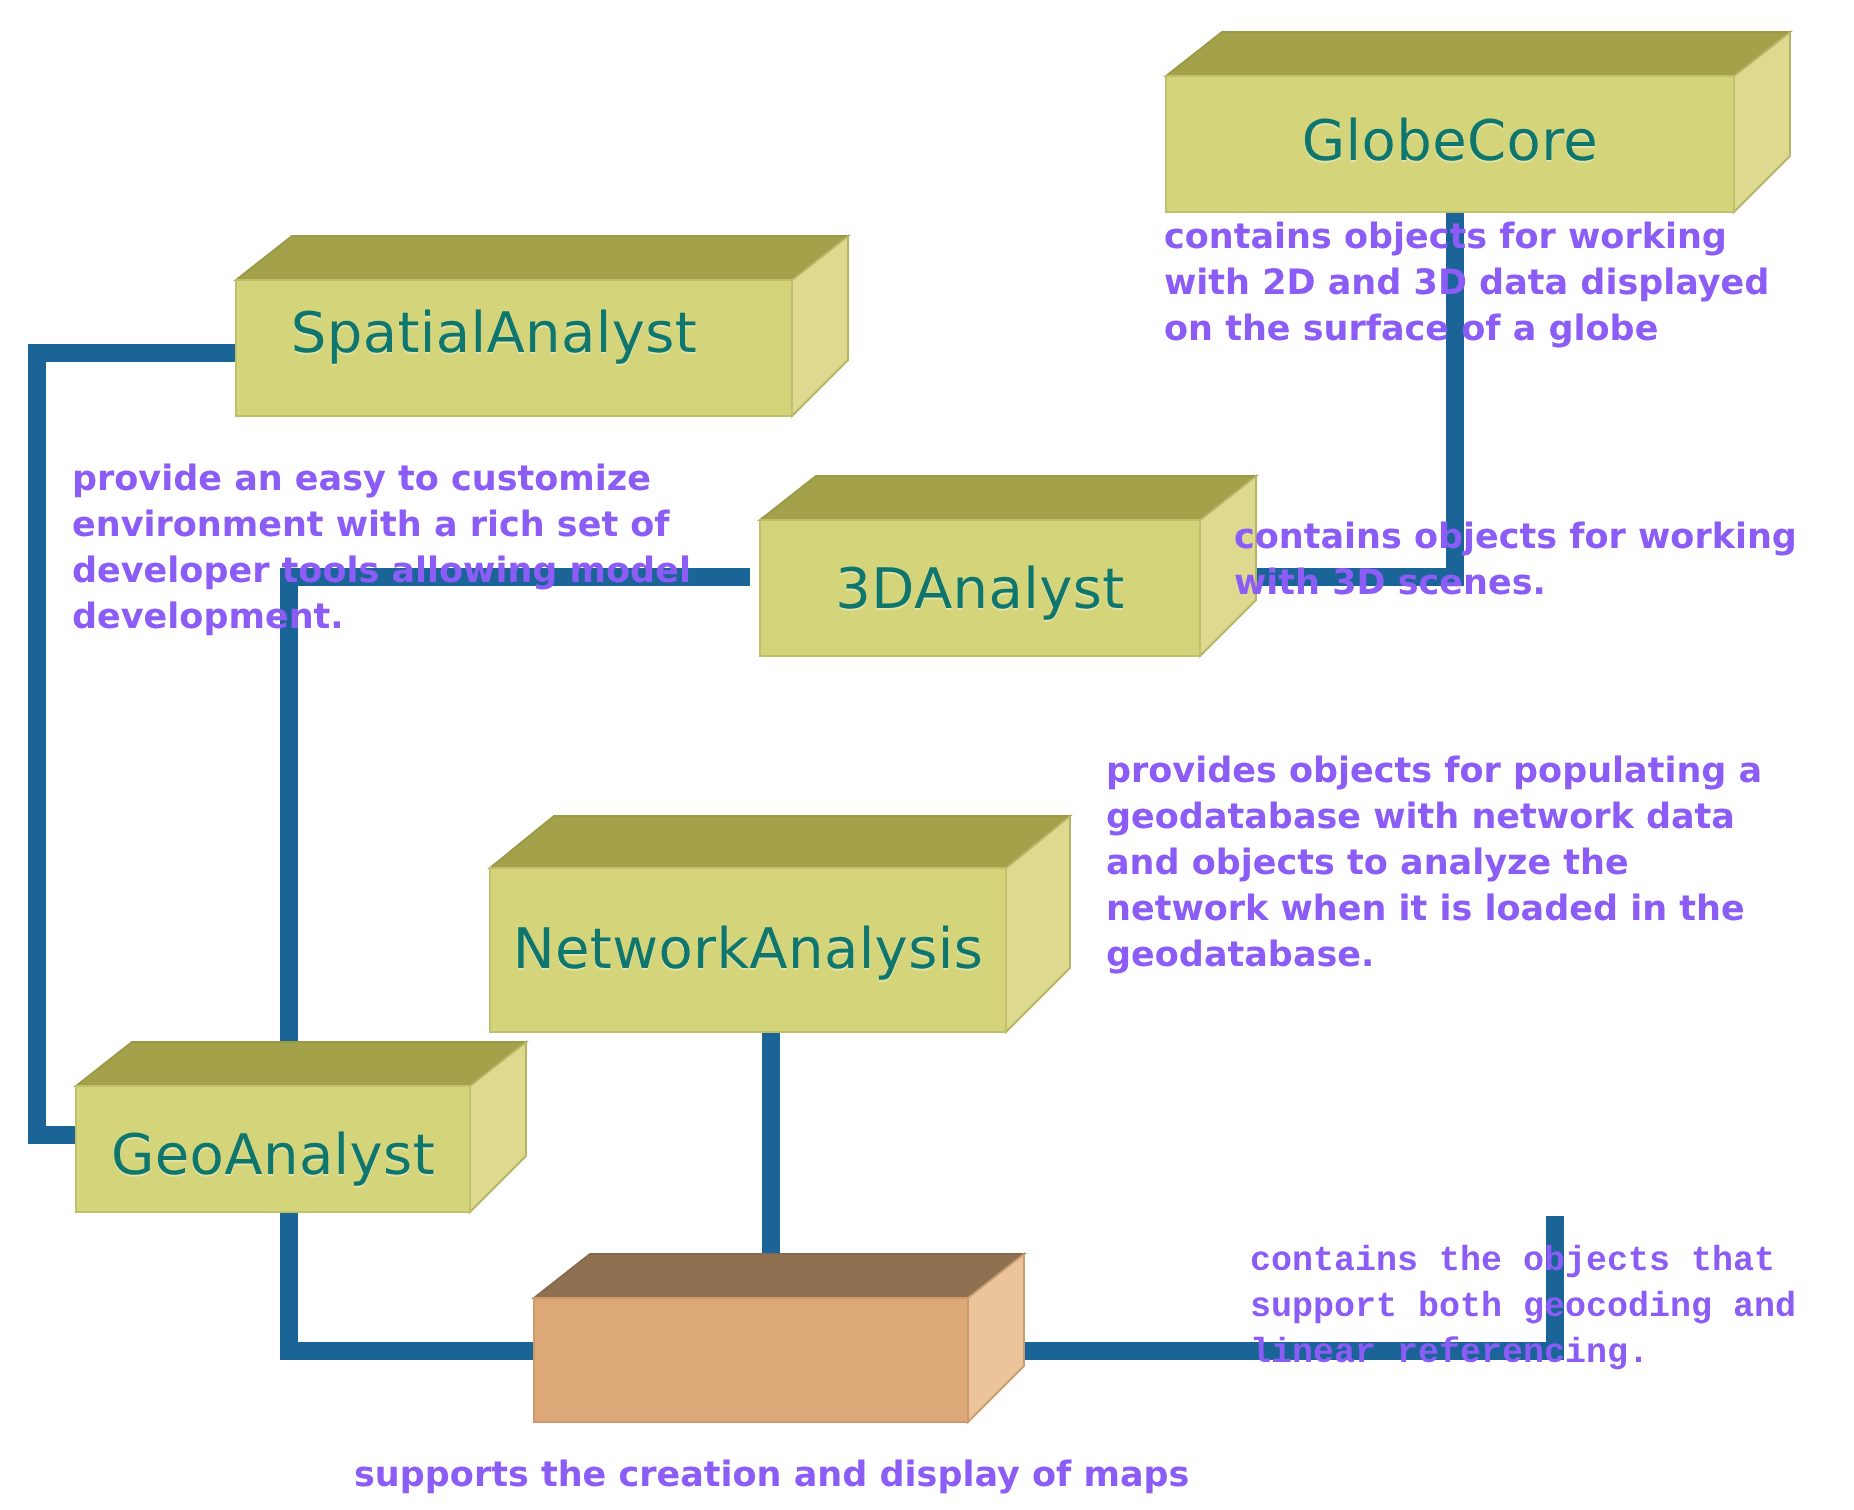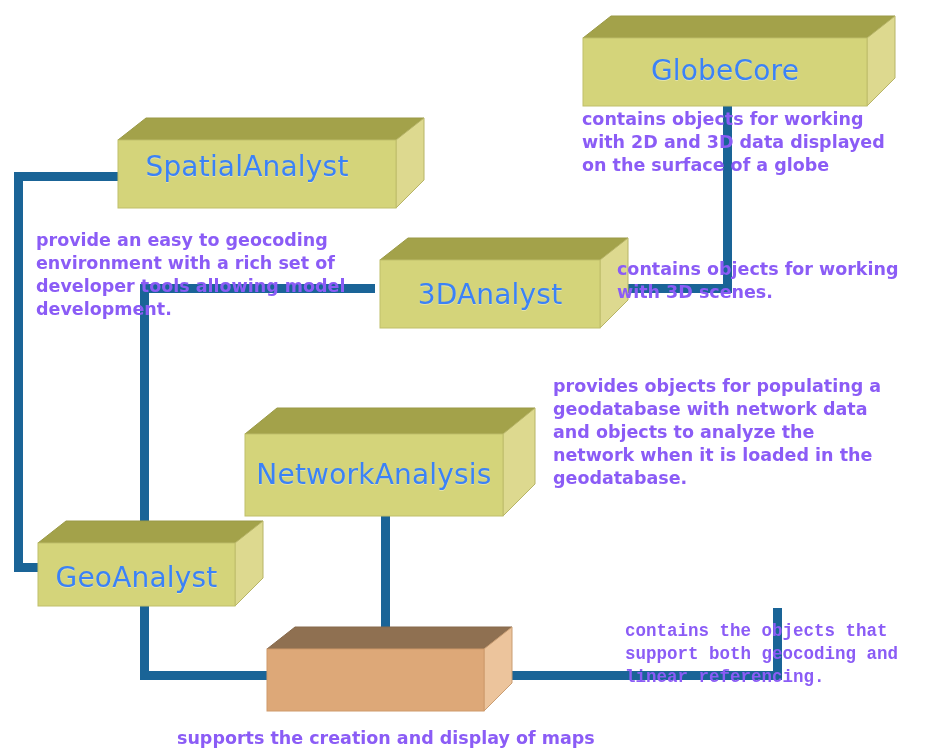--- a/index.html
+++ b/index.html
@@ -31,21 +31,21 @@
   }
   .pkg svg {
     display: block;
     overflow: visible;
   }
   .pkg-label {
     position: absolute;
     left: 0;
     right: 0;
     text-align: center;
-    color: #3b82f6;
+    color: #0f766e;
     font-family: "DejaVu Sans", sans-serif;
     font-size: 28px;
     letter-spacing: 0.2px;
     white-space: nowrap;
     pointer-events: none;
     text-shadow: 0 1px 0 rgba(255,255,255,0.35);
   }
 
   
   .note {
@@ -94,21 +94,21 @@
 on the surface of a globe</div>
 
   <div class="pkg" style="left:118px; top:118px;">
     <svg width="306" height="90" viewBox="0 0 306 90">
       <polygon points="0,22 28,0 306,0 278,22" fill="#a3a24a" stroke="#9a9946" stroke-width="1"></polygon>
       <polygon points="278,22 306,0 306,62 278,90" fill="#ddd98f" stroke="#b7b466" stroke-width="1"></polygon>
       <rect x="0" y="22" width="278" height="68" fill="#d4d47a" stroke="#c0bf6b" stroke-width="1"></rect>
     </svg>
     <div class="pkg-label" style="top:32px; width:258px;">SpatialAnalyst</div>
   </div>
-  <div class="note" style="left:36px; top:229px; width:330px;">provide an easy to geocoding
+  <div class="note" style="left:36px; top:229px; width:330px;">provide an easy to customize
 environment with a rich set of
 developer tools allowing model
 development.</div>
 
   <div class="pkg" style="left:380px; top:238px;">
     <svg width="248" height="90" viewBox="0 0 248 90">
       <polygon points="0,22 28,0 248,0 220,22" fill="#a3a24a" stroke="#9a9946" stroke-width="1"></polygon>
       <polygon points="220,22 248,0 248,62 220,90" fill="#ddd98f" stroke="#b7b466" stroke-width="1"></polygon>
       <rect x="0" y="22" width="220" height="68" fill="#d4d47a" stroke="#c0bf6b" stroke-width="1"></rect>
     </svg>

